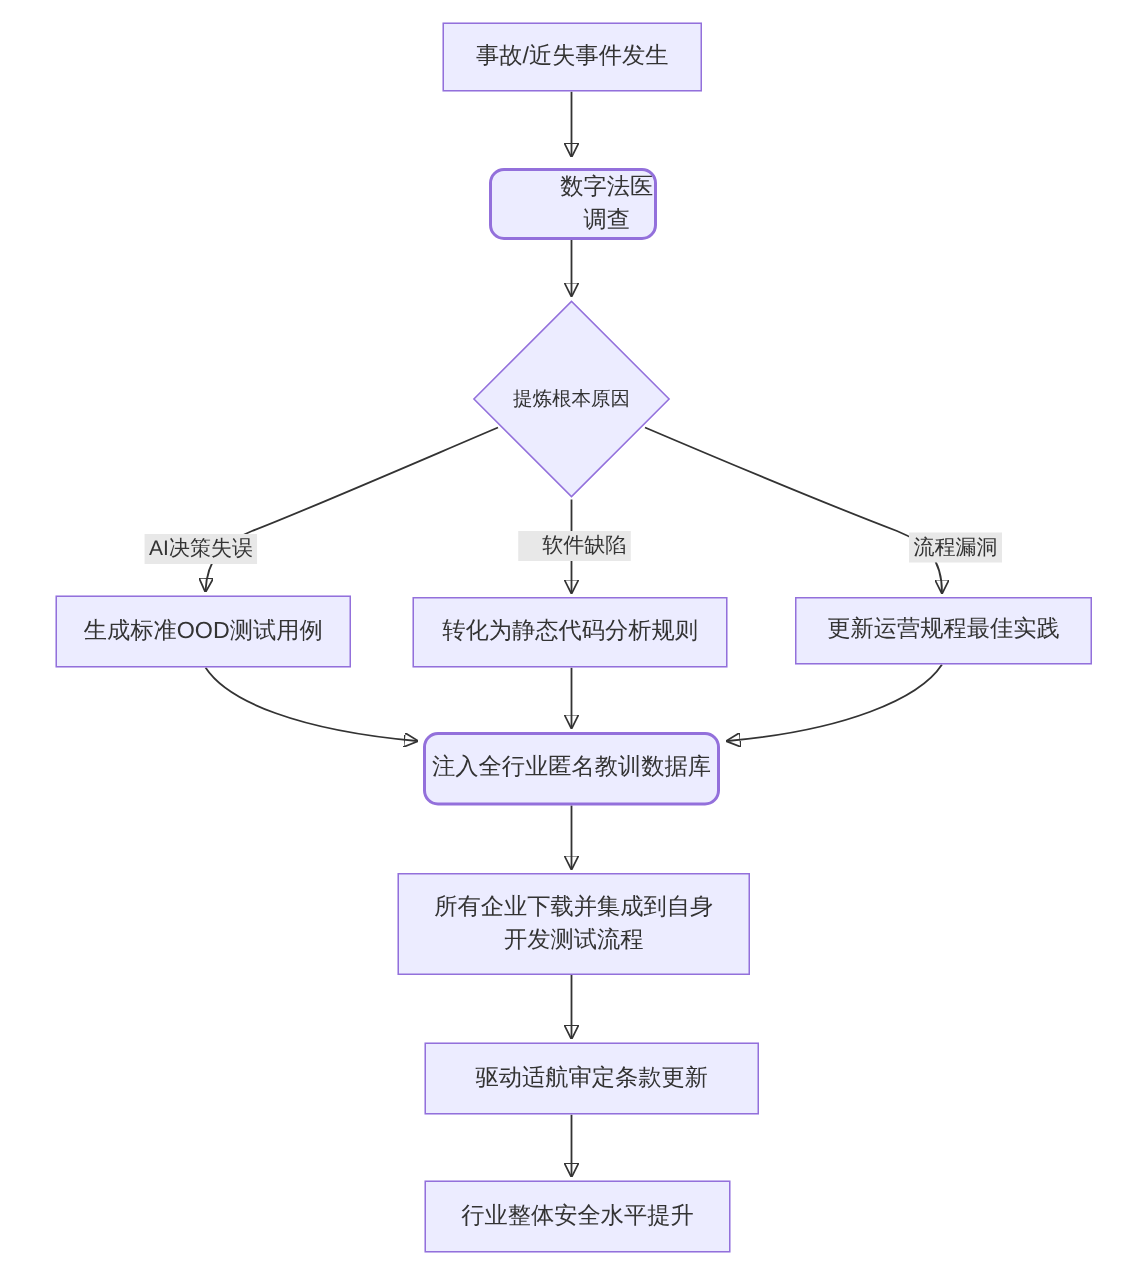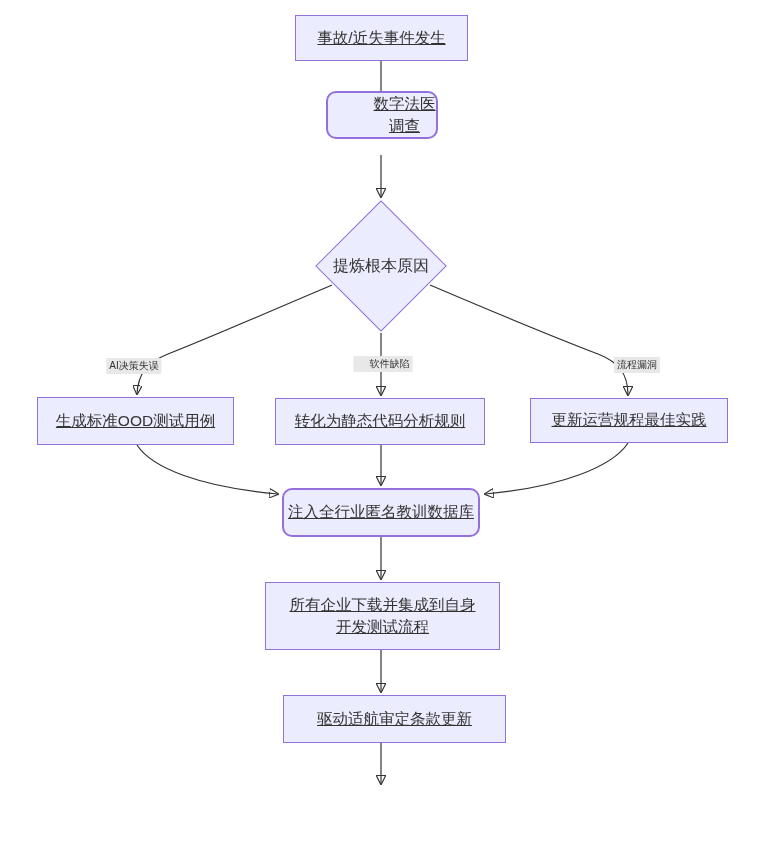--- a/index.html
+++ b/index.html
@@ -18,21 +18,20 @@
     box-sizing: border-box;
     display: flex;
     align-items: center;
     justify-content: center;
     text-align: center;
     background: #ECECFF;
     border: 1px solid #9370DB;
     font-size: 15.5px;
     line-height: 1.45;
     color: #333333;
-    text-decoration: underline;
   }
   .node.rounded {
     border-width: 2px;
     border-radius: 10px;
   }
   .diamond-wrap { position: absolute; }
   .diamond-shape {
     position: absolute;
     left: 50%; top: 50%;
     width: 93px; height: 93px;
@@ -40,29 +39,29 @@
     background: #ECECFF;
     border: 1px solid #9370DB;
     box-sizing: border-box;
   }
   .diamond-label {
     position: absolute;
     left: 0; top: 0; right: 0; bottom: 0;
     display: flex;
     align-items: center;
     justify-content: center;
-    font-size: 16px;
+    font-size: 13px;
     color: #333333;
   }
   .edge-label {
     position: absolute;
     transform: translate(-50%, -50%);
     background: #e8e8e8;
     padding: 1px 3px;
-    font-size: 10px;
+    font-size: 14px;
     color: #333333;
     white-space: nowrap;
   }
   .two-line span { display: block; }
 </style>
 </head>
 <body>
 
 <div class="canvas">
 
@@ -82,21 +81,21 @@
     <path d="M381,445 L381,485" marker-end="url(#arrow)"></path>
     <path d="M381,537 L381,579" marker-end="url(#arrow)"></path>
     <path d="M381,650 L381,692" marker-end="url(#arrow)"></path>
     <path d="M381,743 L381,784" marker-end="url(#arrow)"></path>
   </svg>
 
   <div class="node" style="left:295px; top:15px; width:173px; height:46px;">
     <span>事故/近失事件发生</span>
   </div>
 
-  <div class="node rounded" style="left:326px; top:91px; width:112px; height:48px;padding-left:45px;">
+  <div class="node rounded" style="left:326px; top:112px; width:112px; height:48px;padding-left:45px;">
     <span>数字法医调查</span>
   </div>
 
   <div class="diamond-wrap" style="left:314px; top:199px; width:134px; height:134px;">
     <div class="diamond-shape"></div>
     <div class="diamond-label">提炼根本原因</div>
   </div>
 
   <div class="edge-label" style="left:134px; top:366px;">AI决策失误</div>
   <div class="edge-label" style="left:383px; top:364px;padding-left:16px;">软件缺陷</div>
@@ -120,14 +119,17 @@
   </div>
 
   <div class="node rounded" style="left:282px; top:488px; width:198px; height:49px;">
     <span>注入全行业匿名教训数据库</span>
   </div>
 
   <div class="node" style="left:283px; top:695px; width:223px; height:48px;">
     <span>驱动适航审定条款更新</span>
   </div>
 
+  <div class="node" style="left:283px; top:787px; width:204px; height:48px;">
+    <span>行业整体安全水平提升</span>
+  </div>
 
 </div>
 
 </body></html>

